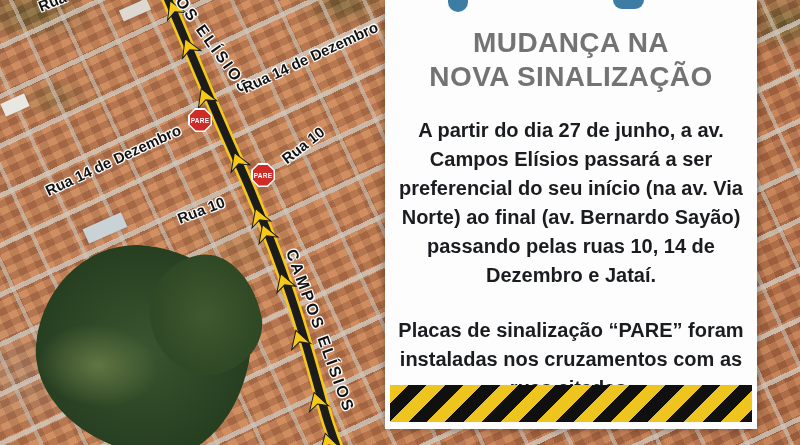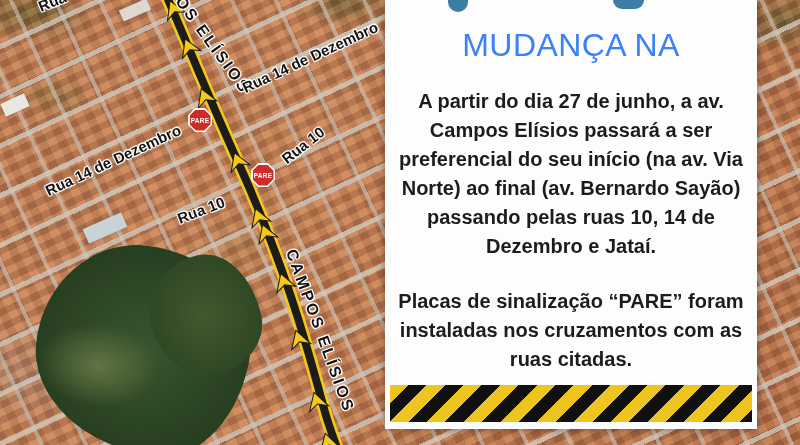--- a/index.html
+++ b/index.html
@@ -69,22 +69,22 @@
   
   .panel{
     position:absolute;left:385px;top:0;width:372px;height:429px;
     background:#fdfdfd;box-shadow:0 0 8px rgba(0,0,0,.4);
     text-align:center;
   }
   .frag{position:absolute;top:0;background:#3d7da4;}
   .frag1{left:63px;width:20px;height:12px;border-radius:0 0 10px 10px;}
   .frag2{left:228px;width:31px;height:9px;border-radius:0 0 9px 9px;}
   .panel h1{
-    margin:26px 10px 0;font-size:32px;line-height:1.22;font-weight:400;
-    color:#3b82f6;letter-spacing:.4px;
+    margin:26px 10px 0;font-size:28px;line-height:1.22;font-weight:700;
+    color:#737373;letter-spacing:.4px;
   }
   .panel p{
     margin:22px 9px 0;font-size:20px;line-height:1.45;font-weight:bold;color:#1a1c1f;text-align:center;
   }
   .panel p.second{margin-top:26px;}
   .hazard{
     position:absolute;left:5px;right:5px;top:385px;height:37px;
     background:repeating-linear-gradient(135deg,#eec51f 0 13px,#101010 13px 26px);
   }
 </style>
@@ -133,20 +133,21 @@
       <div class="pare-inner">PARE</div>
     </div>
   </div>
 
   <div class="panel">
     <div class="frag frag1"></div>
     <div class="frag frag2"></div>
 
     <h1>
       <span>MUDANÇA NA</span><br>
+      <span>NOVA SINALIZAÇÃO</span>
     </h1>
 
     <p>A partir do dia 27 de junho, a av. Campos Elísios passará a ser preferencial do seu início (na av. Via Norte) ao final (av. Bernardo Sayão) passando pelas ruas 10, 14 de Dezembro e Jataí.</p>
     <p class="second">Placas de sinalização “PARE” foram instaladas nos cruzamentos com as ruas citadas.</p>
 
     <div class="hazard"></div>
   </div>
 
 </div>
 

